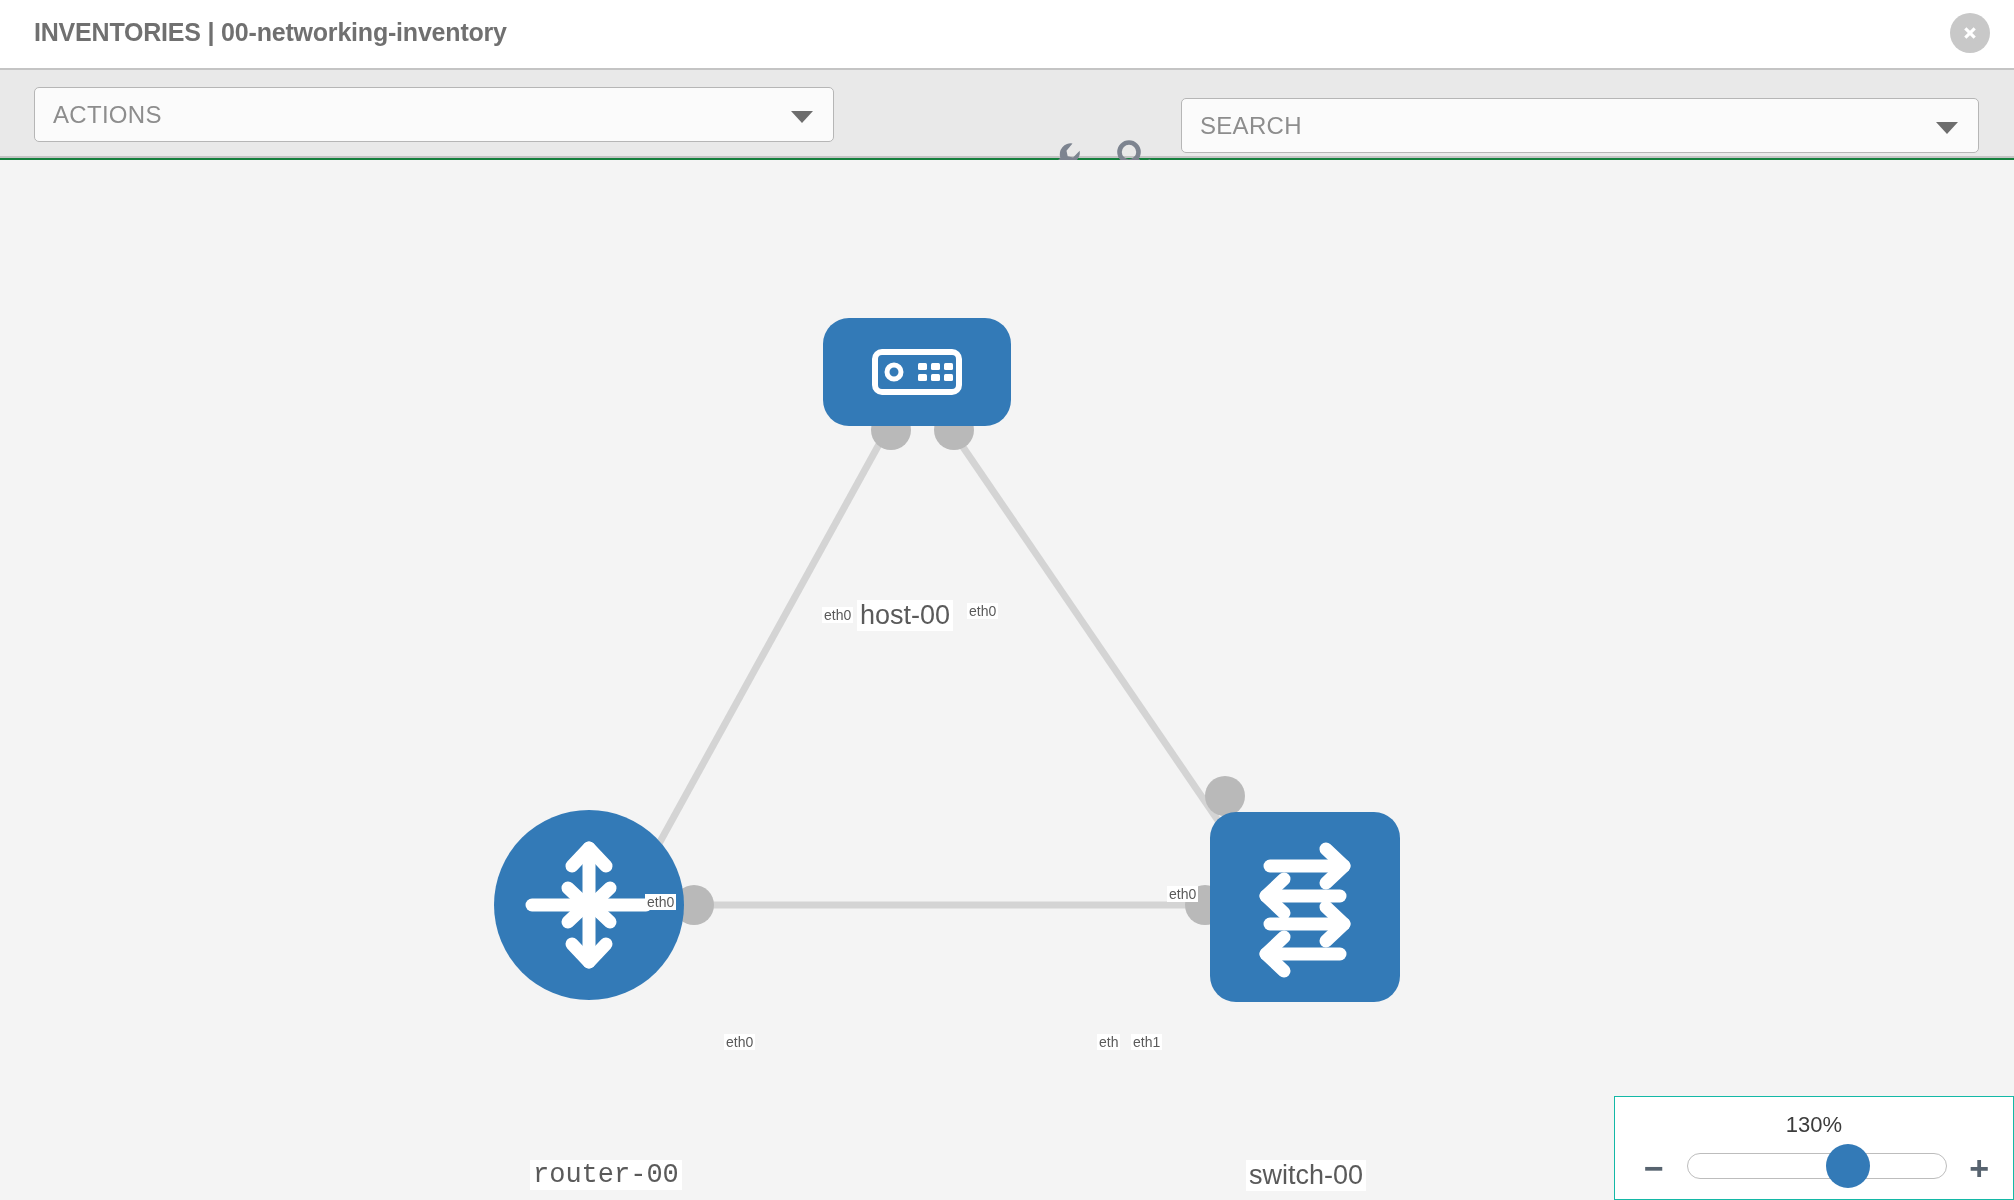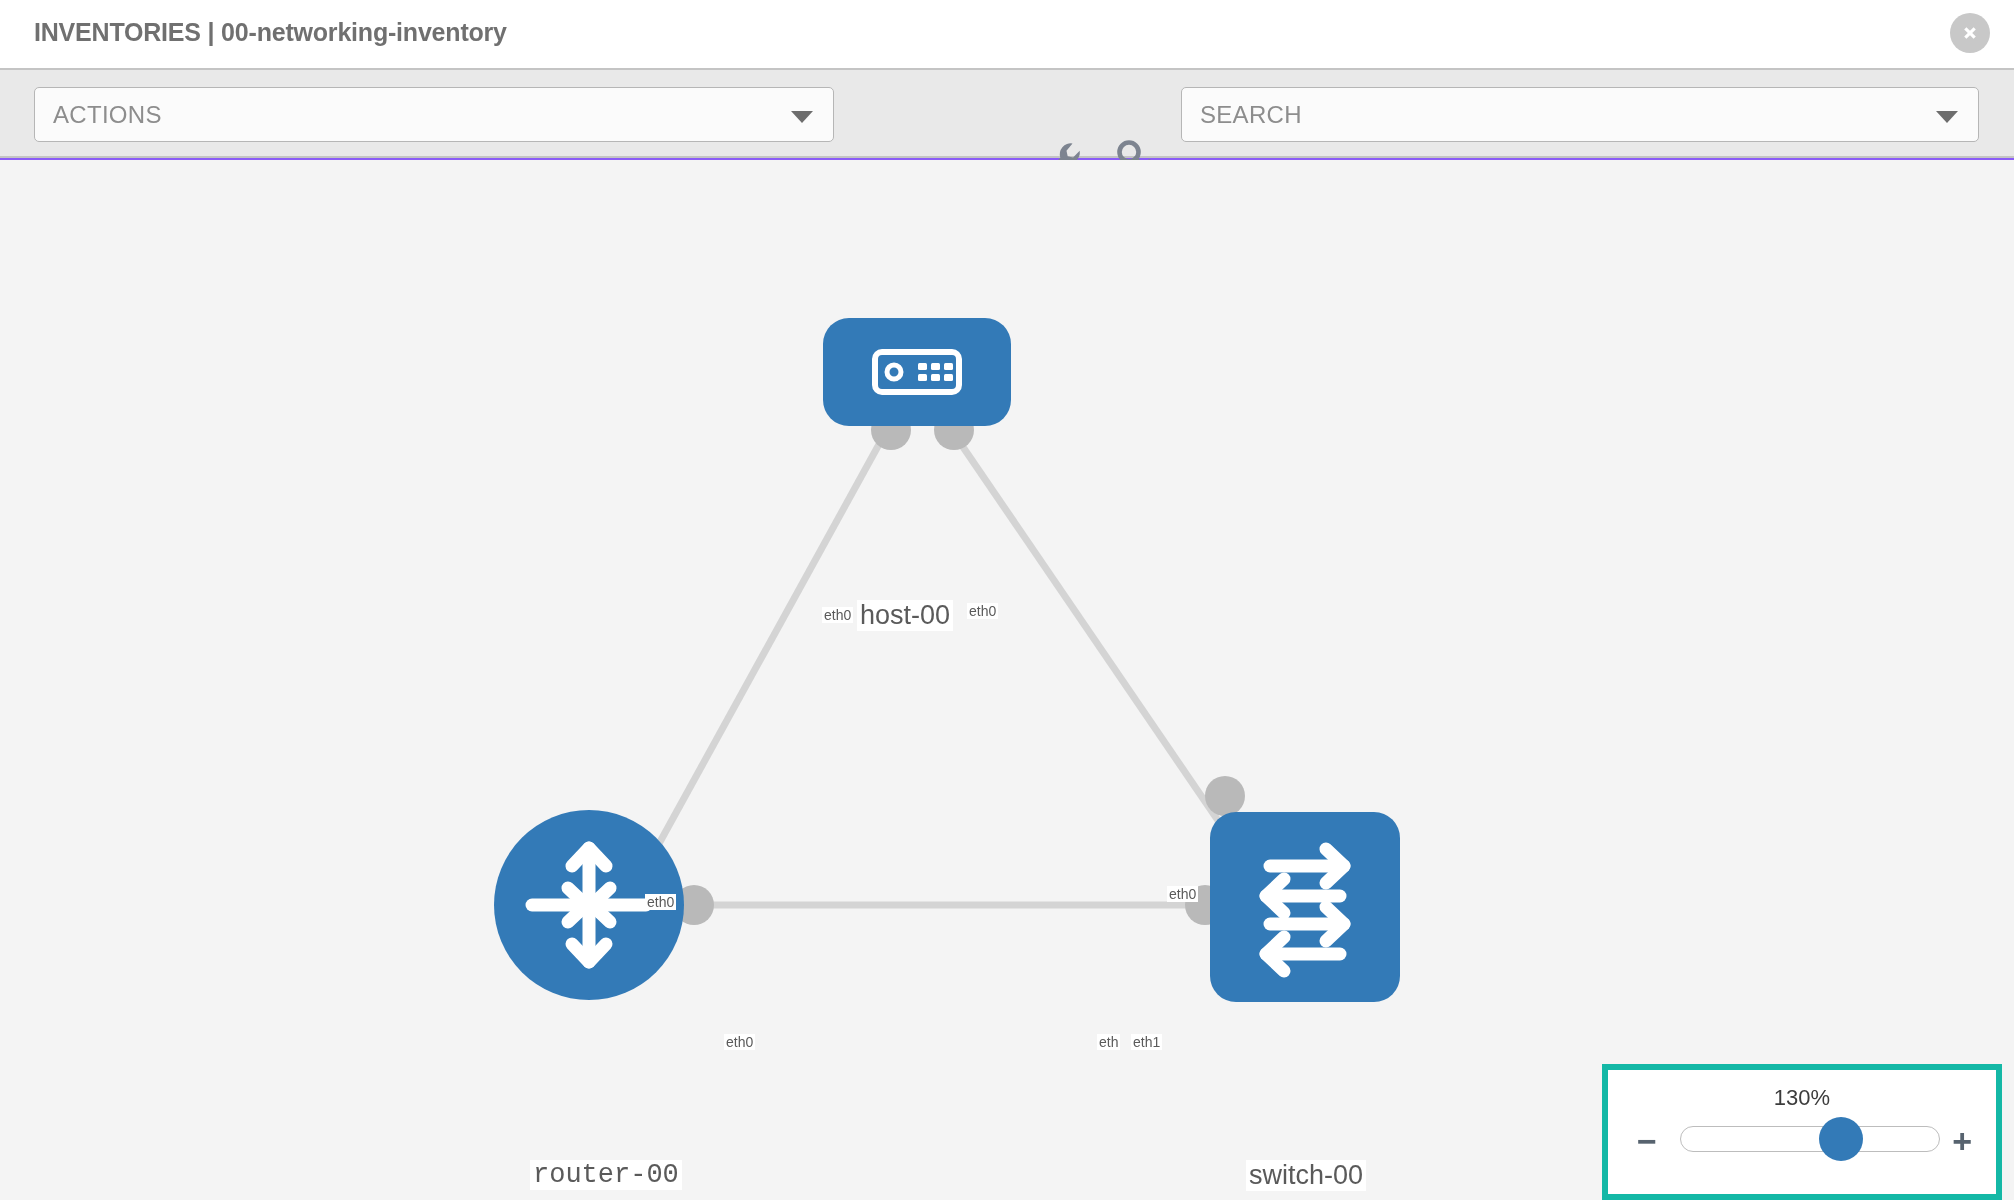--- a/index.html
+++ b/index.html
@@ -3,21 +3,21 @@
 <meta charset="utf-8">
 <style>
   * { box-sizing: border-box; margin: 0; padding: 0; }
   html, body {
     width: 2014px; height: 1200px;
     background: #ffffff;
     font-family: "Liberation Sans", sans-serif;
     overflow: hidden;
   }
 
-  #app { position: relative; width: 2014px; height: 1200px; background: #8b5cf6; }
+  #app { position: relative; width: 2014px; height: 1200px; background: #15803d; }
 
   
   .header {
     position: absolute; left: 0; top: 0; width: 2014px; height: 68px;
     background: #ffffff;
   }
   .header-title {
     position: absolute; left: 34px; top: 18px;
     font-size: 25px; font-weight: bold; letter-spacing: -0.2px;
     color: #707070; white-space: nowrap;
@@ -59,21 +59,21 @@
   .tool-icon {
     position: absolute; top: 88px;
     width: 44px; height: 44px;
     transform: translateY(-50%);
     cursor: pointer;
   }
   .tool-icon--wrench { left: 1041px; }
   .tool-icon--key    { left: 1113px; }
 
   .search-box {
-    position: absolute; left: 1181px; top: 17px;
+    position: absolute; left: 1181px; top: 28px;
     width: 798px; height: 55px;
     background: #fbfbfb;
     border: 1px solid #b6b6b6; border-radius: 5px;
     cursor: text;
   }
   .search-box .ph {
     position: absolute; left: 18px; top: 13px;
     font-size: 24px; color: #8d8d8d; letter-spacing: 0.3px;
   }
 
@@ -127,24 +127,24 @@
   .edge-label {
     position: absolute;
     font-size: 14px; color: #5a5a5a;
     background: #ffffff;
     white-space: nowrap;
     padding: 0 2px;
   }
 
   
   .zoom-panel {
-    position: absolute; right: 12px; bottom: 0;
-    width: 400px; height: 136px;
-    background: #ffffff;
-    border: 6px solid #14b8a6;
+    position: absolute; right: 0; bottom: 0;
+    width: 400px; height: 104px;
+    background: #ffffff;
+    border: 1px solid #14b8a6;
   }
   .zoom-value {
     position: absolute; left: 0; right: 0; top: 15px;
     text-align: center;
     font-size: 22px; color: #3c3c3c;
   }
   .zoom-minus, .zoom-plus {
     position: absolute; top: 54px;
     color: #57636f; font-size: 34px; line-height: 34px;
     font-weight: bold; cursor: pointer; user-select: none;

